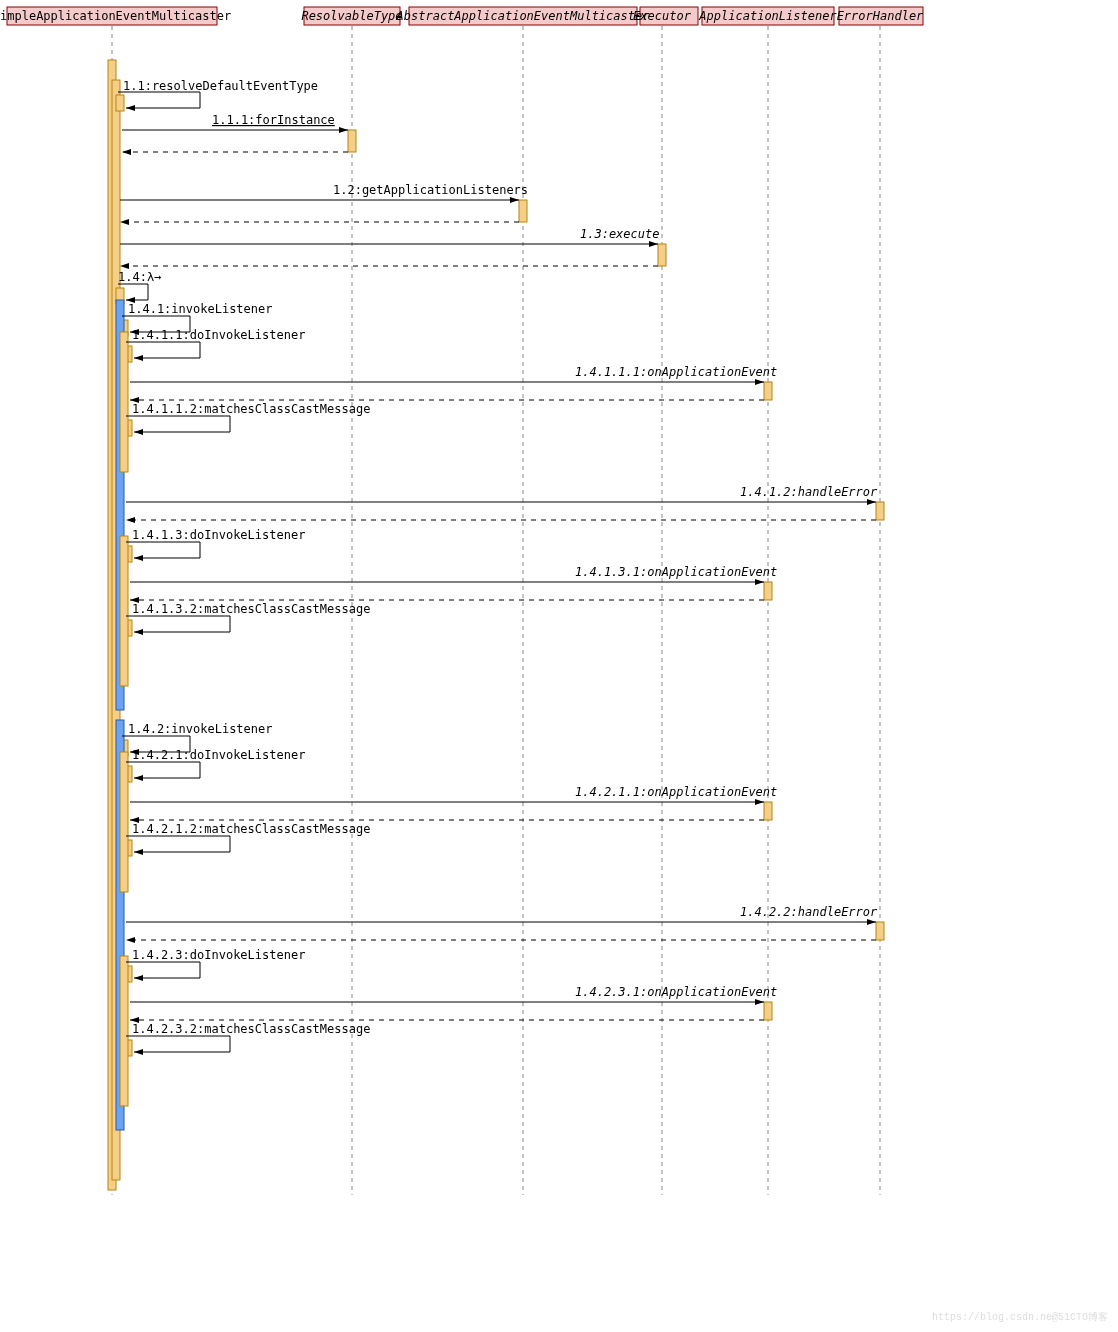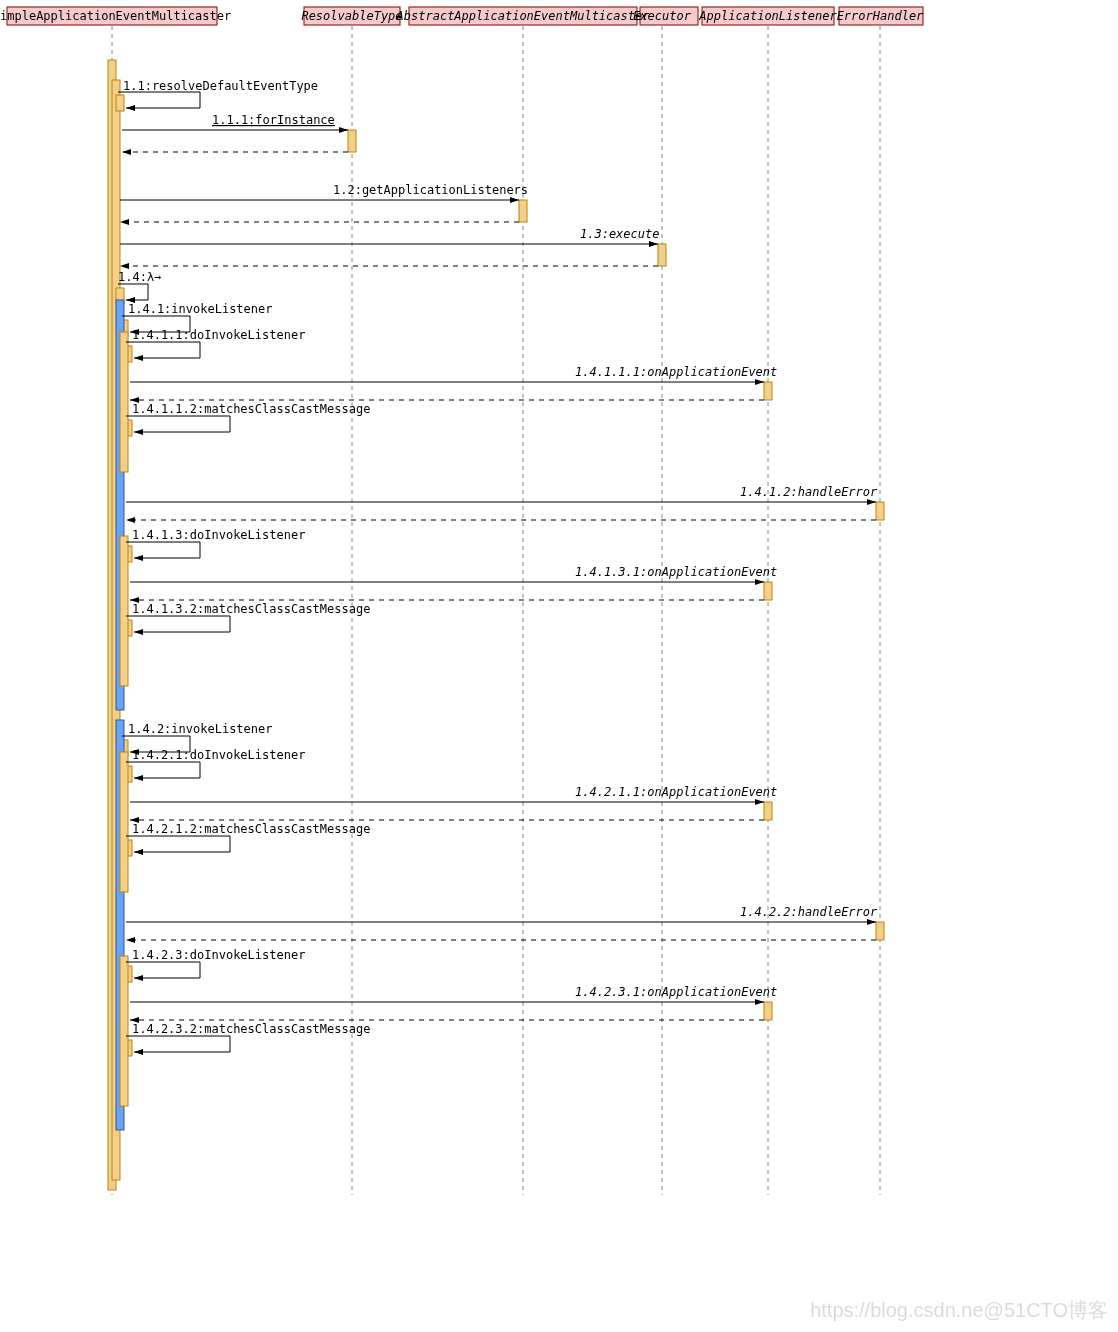--- a/index.html
+++ b/index.html
@@ -1,19 +1,19 @@
 <!DOCTYPE html>
 <html><head>
 <meta charset="utf-8">
 <style>
 body{margin:0;background:#fff;font-family:monospace;font-size:12px;position:relative;width:1118px;height:1332px}
 svg{position:absolute;top:0;left:0}
 .lbl{font-family:monospace;font-size:12px}
 .ital{font-style:italic}
-.wm{position:absolute;right:10px;bottom:8px;font-family:Liberation Sans, sans-serif;font-size:20px;color:rgba(0,0,0,0.15)}
+.wm{position:absolute;right:10px;bottom:8px;font-family:Liberation Mono, monospace;font-size:10px;color:rgba(0,0,0,0.15)}
 .wm b{font-weight:normal}
 </style>
 </head>
 <body>
 
 <svg width="1118" height="1332">
 <defs>
 <marker id="af" markerWidth="10" markerHeight="10" refX="9" refY="3" orient="auto">
   <path d="M0,0 L9,3 L0,6 Z" fill="#000"></path>
 </marker>

